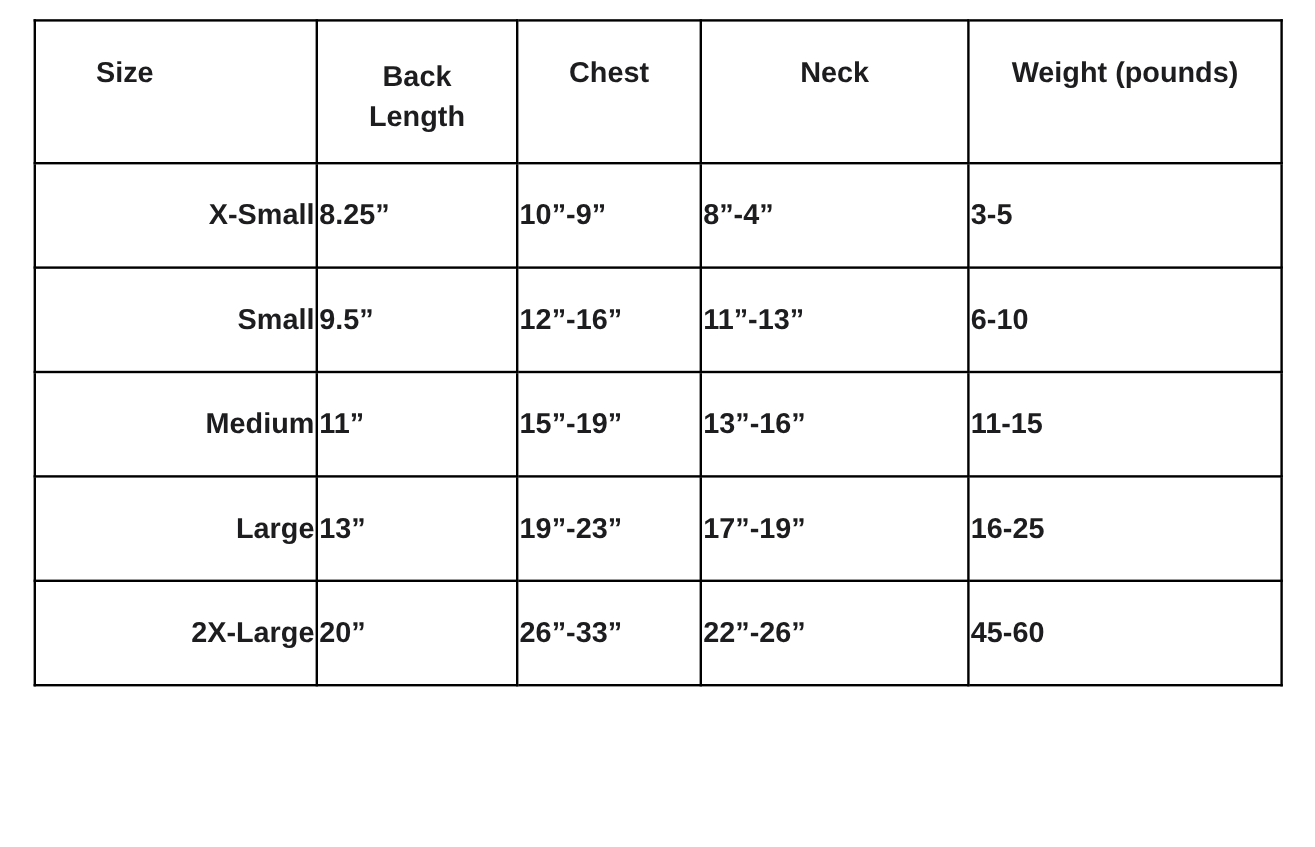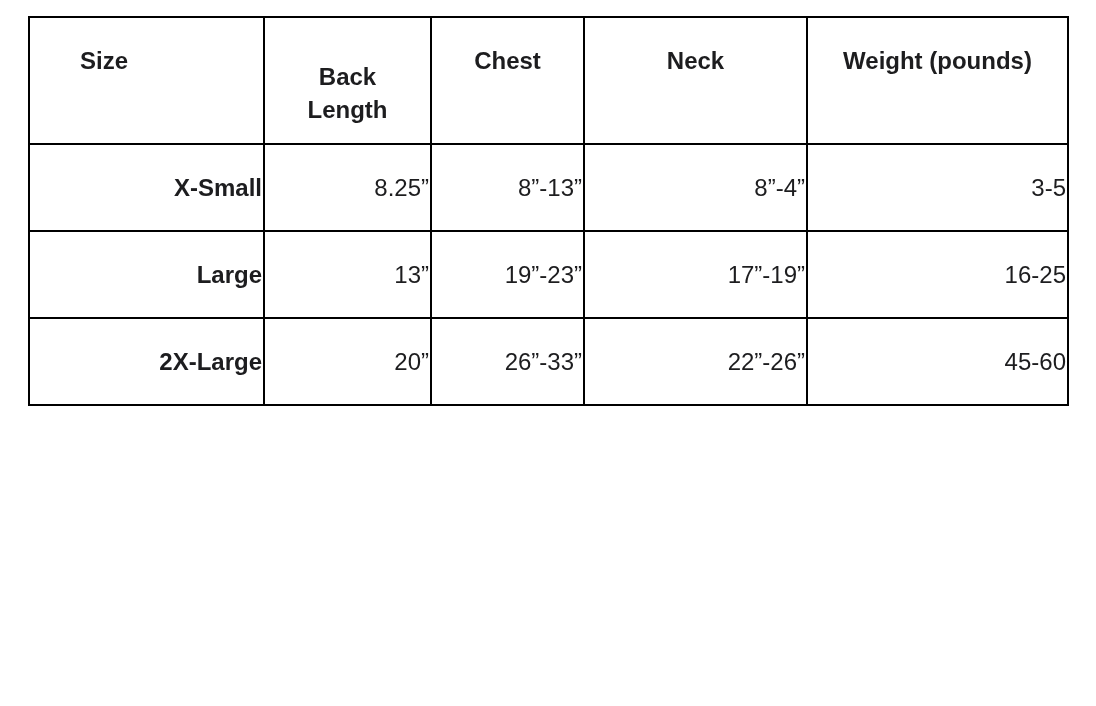--- a/index.html
+++ b/index.html
@@ -46,27 +46,27 @@
     font-weight: bold;
     text-align: center;
   }
   table.size-chart th.h-size {
     text-align: left;
     padding-left: 50px;
   }
   table.size-chart th .hdr-wrap {
     display: block;
     max-width: 100px;
-    margin: 16px auto;
+    margin: 4px auto;
   }
   table.size-chart td {
     height: 87px;
     vertical-align: middle;
-    text-align: right;
-    font-weight: normal;
+    text-align: left;
+    font-weight: bold;
   }
   table.size-chart td.c-first {
     text-align: right;
     padding-left: 30px;
     font-weight: bold;
   }
 </style>
 </head>
 <body>
 
@@ -87,23 +87,37 @@
         </th>
         <th>Chest</th>
         <th>Neck</th>
         <th>Weight (pounds)</th>
       </tr>
     </thead>
     <tbody>
       <tr>
         <td class="c-first">X-Small</td>
         <td>8.25”</td>
-        <td>8”-13”</td>
+        <td>10”-9”</td>
         <td>8”-4”</td>
         <td>3-5</td>
+      </tr>
+      <tr>
+        <td class="c-first">Small</td>
+        <td>9.5”</td>
+        <td>12”-16”</td>
+        <td>11”-13”</td>
+        <td>6-10</td>
+      </tr>
+      <tr>
+        <td class="c-first">Medium</td>
+        <td>11”</td>
+        <td>15”-19”</td>
+        <td>13”-16”</td>
+        <td>11-15</td>
       </tr>
       <tr>
         <td class="c-first">Large</td>
         <td>13”</td>
         <td>19”-23”</td>
         <td>17”-19”</td>
         <td>16-25</td>
       </tr>
       <tr>
         <td class="c-first">2X-Large</td>

